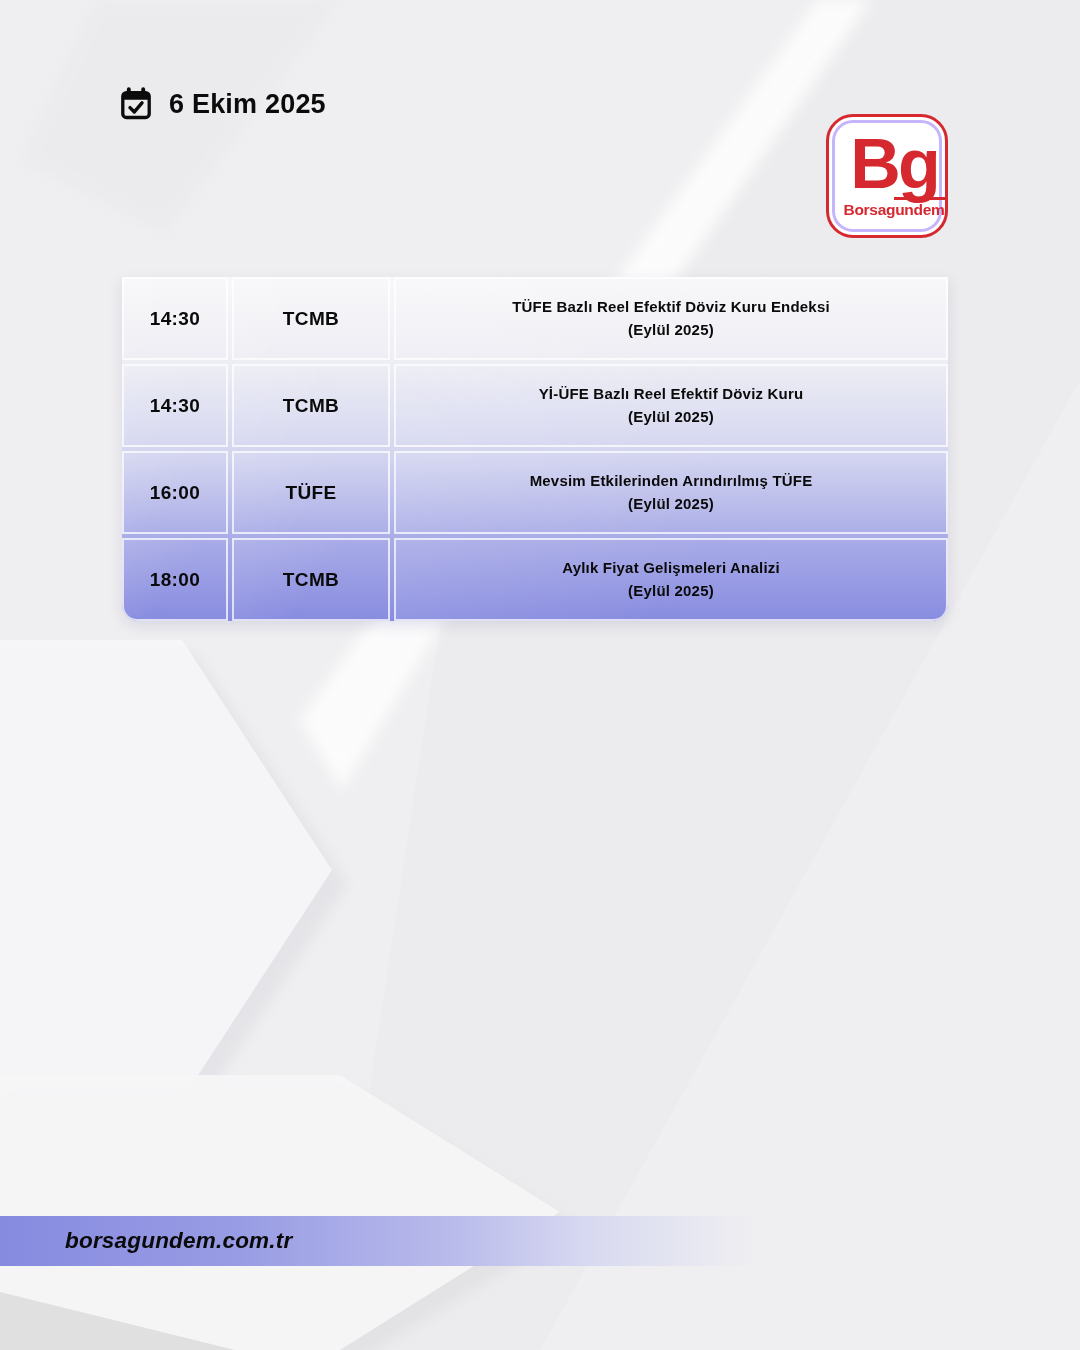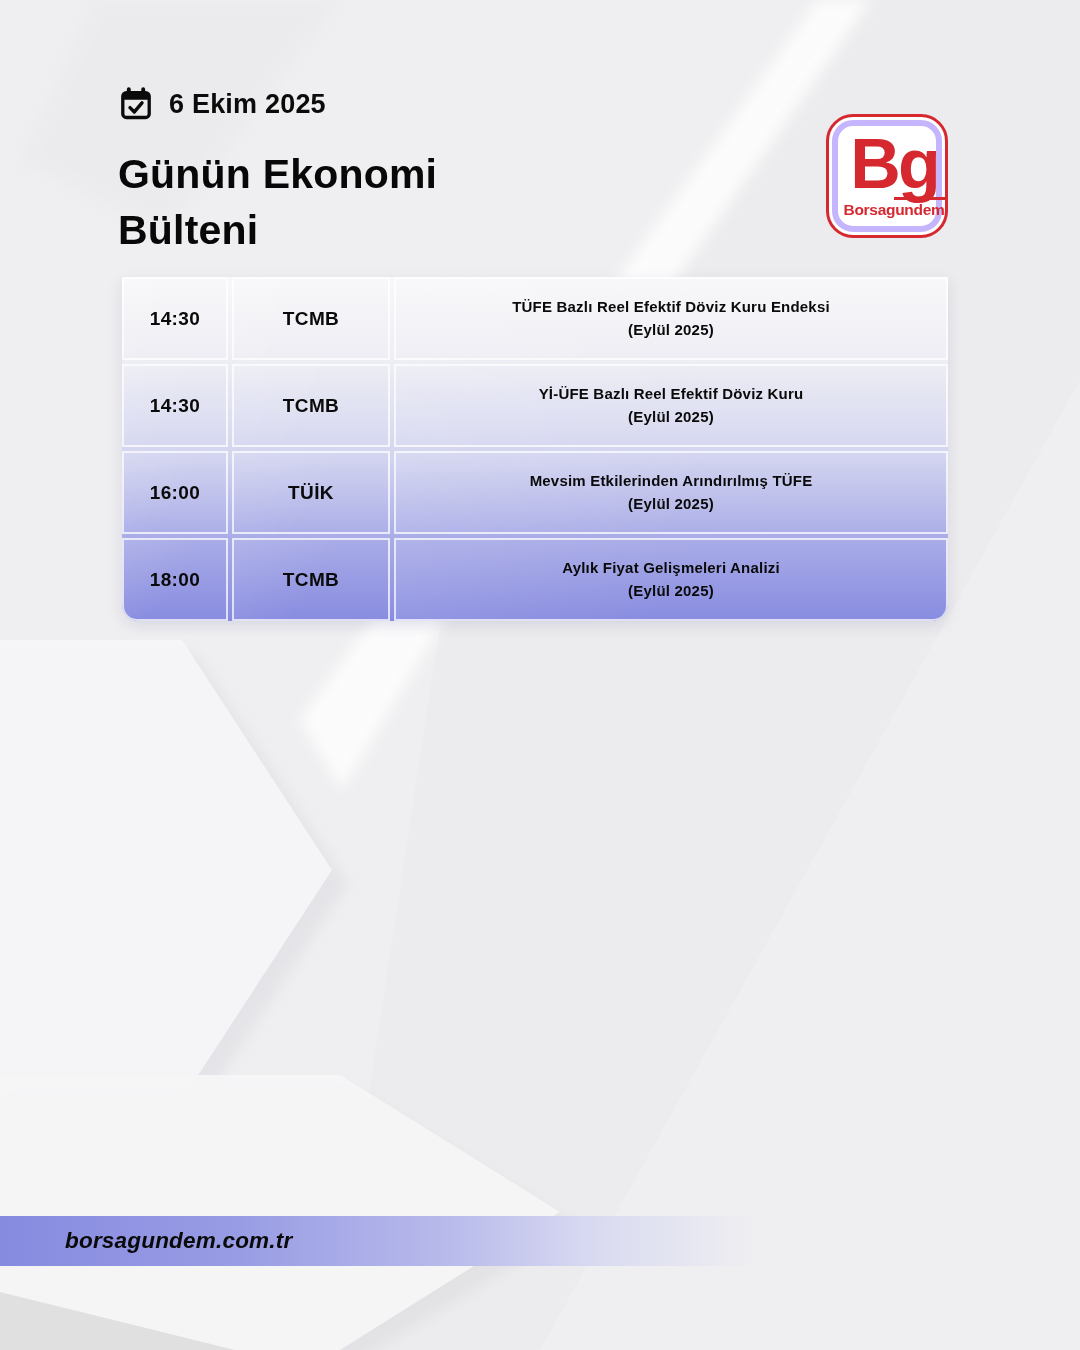--- a/index.html
+++ b/index.html
@@ -32,21 +32,21 @@
   
   .logo {
     position: absolute; left: 826px; top: 114px;
     width: 122px; height: 124px;
     background: #ffffff;
     border: 3px solid #d6292f;
     border-radius: 27px;
   }
   .logo-inner {
     position: absolute; inset: 3px;
-    border: 6px solid #c4b5fd;
+    border: 3px solid #c4b5fd;
     border-radius: 21px;
     background: #ffffff;
     display: flex; flex-direction: column; align-items: center; justify-content: center; padding-left: 14px;
   }
   .logo-monogram {
     font-size: 70px; line-height: 0.95; font-weight: bold;
     color: #d6292f; letter-spacing: -3px; margin-top: -2px;
   }
   .logo-brand {
     margin-top: 4px; font-size: 15.5px; font-weight: bold;
@@ -128,21 +128,20 @@
 <header class="header">
   <div class="date-row">
     <svg viewBox="0 0 24 24" fill="none">
       <path d="M7.2 2.2 V5.6 M16.8 2.2 V5.6" stroke="#0b0b0b" stroke-width="2.6" stroke-linecap="round"></path>
       <rect x="3.2" y="4.4" width="17.6" height="16.6" rx="2.4" stroke="#0b0b0b" stroke-width="2.2"></rect>
       <path d="M3.2 6.8 a2.4 2.4 0 0 1 2.4 -2.4 h12.8 a2.4 2.4 0 0 1 2.4 2.4 v2.4 H3.2 Z" fill="#0b0b0b"></path>
       <path d="M8 14.4 l2.9 2.9 l5.1 -6.1" stroke="#0b0b0b" stroke-width="2.3" stroke-linecap="round" stroke-linejoin="round"></path>
     </svg>
     <span class="date-label">6 Ekim 2025</span>
   </div>
-  <h1 class="page-title">Günün Ekonomi Bülteni</h1>
 </header>
 
 <div class="logo">
   <div class="logo-inner">
     <div class="logo-monogram">Bg</div>
     <div class="logo-brand"><span>Borsag</span><span class="overlined">undem</span></div>
   </div>
 </div>
 
 <div class="schedule">
@@ -155,21 +154,21 @@
   </div>
 
   <div class="cell time">14:30</div>
   <div class="cell inst">TCMB</div>
   <div class="cell desc">
     <div>Yİ-ÜFE Bazlı Reel Efektif Döviz Kuru</div>
     <div>(Eylül 2025)</div>
   </div>
 
   <div class="cell time">16:00</div>
-  <div class="cell inst">TÜİK</div>
+  <div class="cell inst">TÜFE</div>
   <div class="cell desc">
     <div>Mevsim Etkilerinden Arındırılmış TÜFE</div>
     <div>(Eylül 2025)</div>
   </div>
 
   <div class="cell time corner-bl">18:00</div>
   <div class="cell inst">TCMB</div>
   <div class="cell desc corner-br">
     <div>Aylık Fiyat Gelişmeleri Analizi</div>
     <div>(Eylül 2025)</div>

